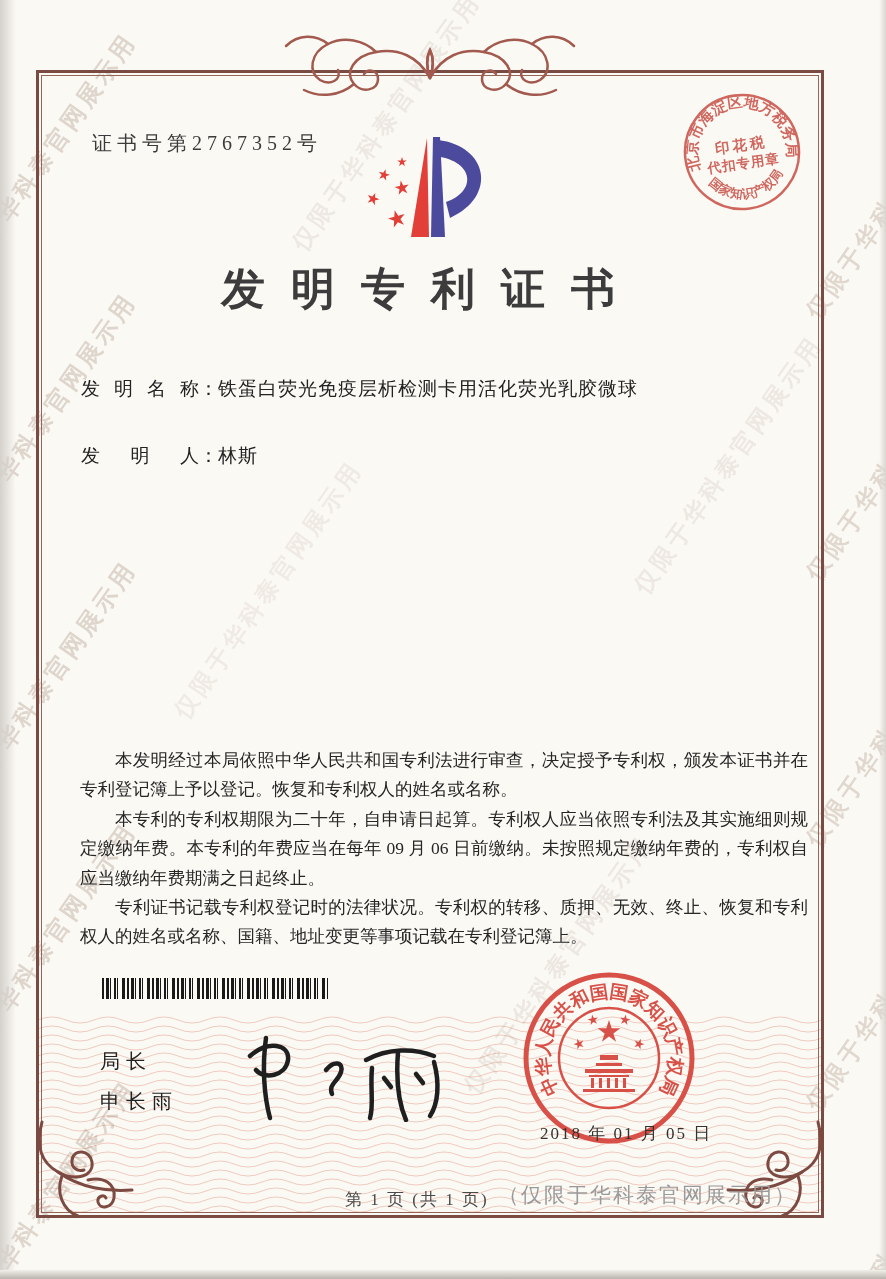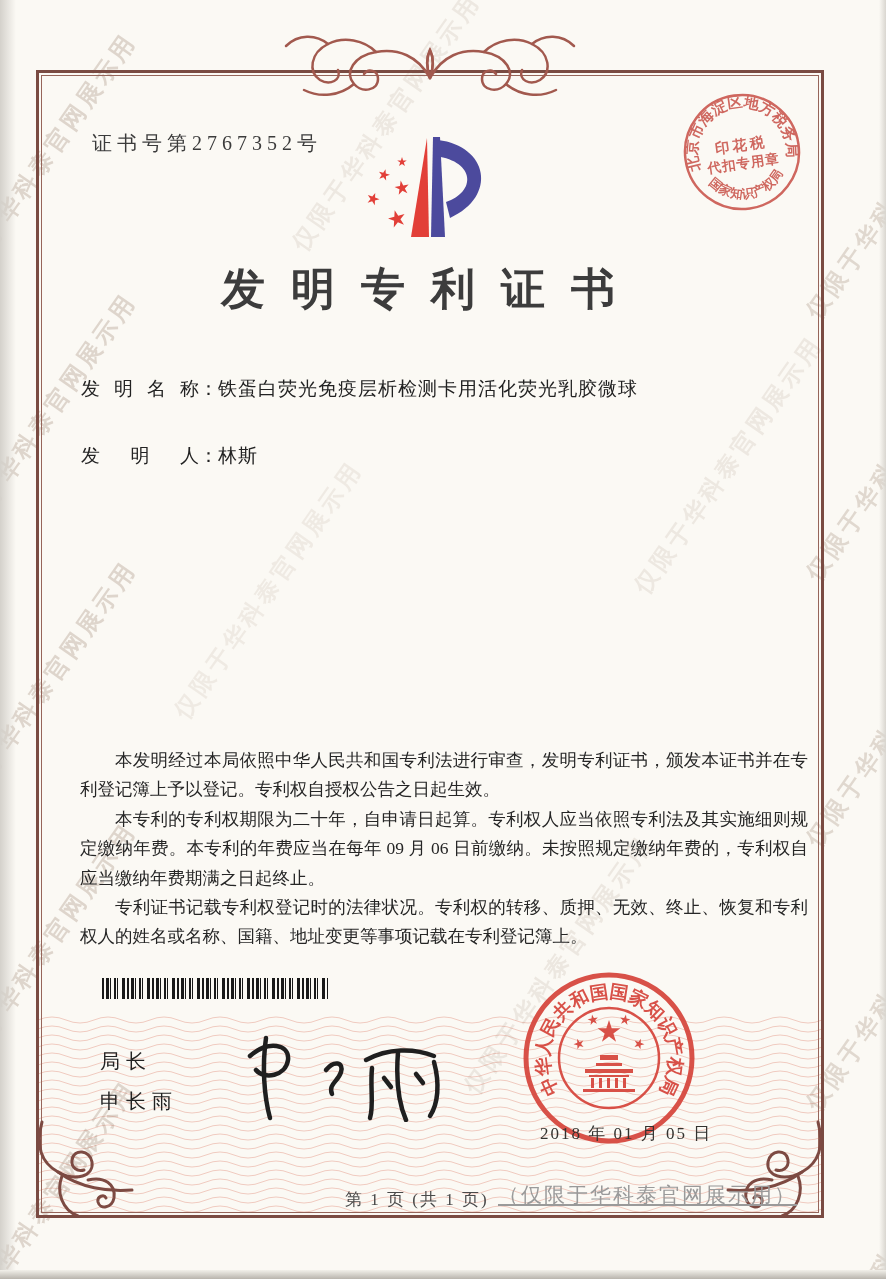--- a/index.html
+++ b/index.html
@@ -57,21 +57,21 @@
   .sig-title{position:absolute;left:100px;top:1048px;z-index:3;font-size:20px;letter-spacing:6px;color:#222;}
   .sig-name{position:absolute;left:100px;top:1088px;z-index:3;font-size:20px;letter-spacing:6px;color:#222;}
   .sig-hand{position:absolute;left:238px;top:1026px;z-index:3;}
   .sig-hand path{fill:none;stroke:#1f1f1f;stroke-width:4.5;stroke-linecap:round;stroke-linejoin:round;}
   
   .seal{position:absolute;left:523px;top:972px;z-index:4;opacity:.93;}
   .seal-date{position:absolute;left:540px;top:1122px;z-index:5;font-size:17px;letter-spacing:2px;color:#33322f;}
   
   .foot-page{position:absolute;left:345px;top:1188px;z-index:3;font-size:17px;letter-spacing:2px;color:#4a4a4a;}
   .foot-note{position:absolute;left:498px;top:1181px;z-index:3;font-size:21px;letter-spacing:2px;color:#9a9a9a;
-             font-family:"Liberation Sans","DejaVu Sans",sans-serif;text-decoration:underline;}
+             font-family:"Liberation Sans","DejaVu Sans",sans-serif;}
 </style>
 </head>
 <body>
 
 <div class="page">
 
   <svg class="waves" width="784" height="204" viewBox="0 0 784 204">
     <g id="wave-group">
         <path d="M0 6 q14 -6 28 0 t 28 0 q14 -6 28 0 t 28 0 q14 -6 28 0 t 28 0 q14 -6 28 0 t 28 0 q14 -6 28 0 t 28 0 q14 -6 28 0 t 28 0 q14 -6 28 0 t 28 0 q14 -6 28 0 t 28 0 q14 -6 28 0 t 28 0 q14 -6 28 0 t 28 0 q14 -6 28 0 t 28 0 q14 -6 28 0 t 28 0 q14 -6 28 0 t 28 0 q14 -6 28 0 t 28 0 q14 -6 28 0 t 28 0"></path>
         <path d="M0 15 q14 -6 28 0 t 28 0 q14 -6 28 0 t 28 0 q14 -6 28 0 t 28 0 q14 -6 28 0 t 28 0 q14 -6 28 0 t 28 0 q14 -6 28 0 t 28 0 q14 -6 28 0 t 28 0 q14 -6 28 0 t 28 0 q14 -6 28 0 t 28 0 q14 -6 28 0 t 28 0 q14 -6 28 0 t 28 0 q14 -6 28 0 t 28 0 q14 -6 28 0 t 28 0 q14 -6 28 0 t 28 0 q14 -6 28 0 t 28 0"></path>
@@ -182,21 +182,21 @@
   <div class="fields">
     <div class="frow">
       <span class="flabel">发明名称</span><span class="fsep">：</span><span class="fvalue">铁蛋白荧光免疫层析检测卡用活化荧光乳胶微球</span>
     </div>
     <div class="frow">
       <span class="flabel">发明人</span><span class="fsep">：</span><span class="fvalue">林斯</span>
     </div>
   </div>
 
   <div class="body-text">
-    <p>本发明经过本局依照中华人民共和国专利法进行审查，发明专利证书，颁发本证书并在专利登记簿上予以登记。专利权自授权公告之日起生效。</p>
+    <p>本发明经过本局依照中华人民共和国专利法进行审查，决定授予专利权，颁发本证书并在专利登记簿上予以登记。恢复和专利权人的姓名或名称。</p>
     <p>本专利的专利权期限为二十年，自申请日起算。专利权人应当依照专利法及其实施细则规定缴纳年费。本专利的年费应当在每年 09 月 06 日前缴纳。未按照规定缴纳年费的，专利权自应当缴纳年费期满之日起终止。</p>
     <p>专利证书记载专利权登记时的法律状况。专利权的转移、质押、无效、终止、恢复和专利权人的姓名或名称、国籍、地址变更等事项记载在专利登记簿上。</p>
   </div>
 
   <div class="barcode"></div>
 
   <div class="sig-title">局长</div>
   <div class="sig-name">申长雨</div>
   <svg class="sig-hand" width="215" height="96" viewBox="0 0 215 96">
     <path d="M28,12 C24,40 26,70 32,92"></path>

